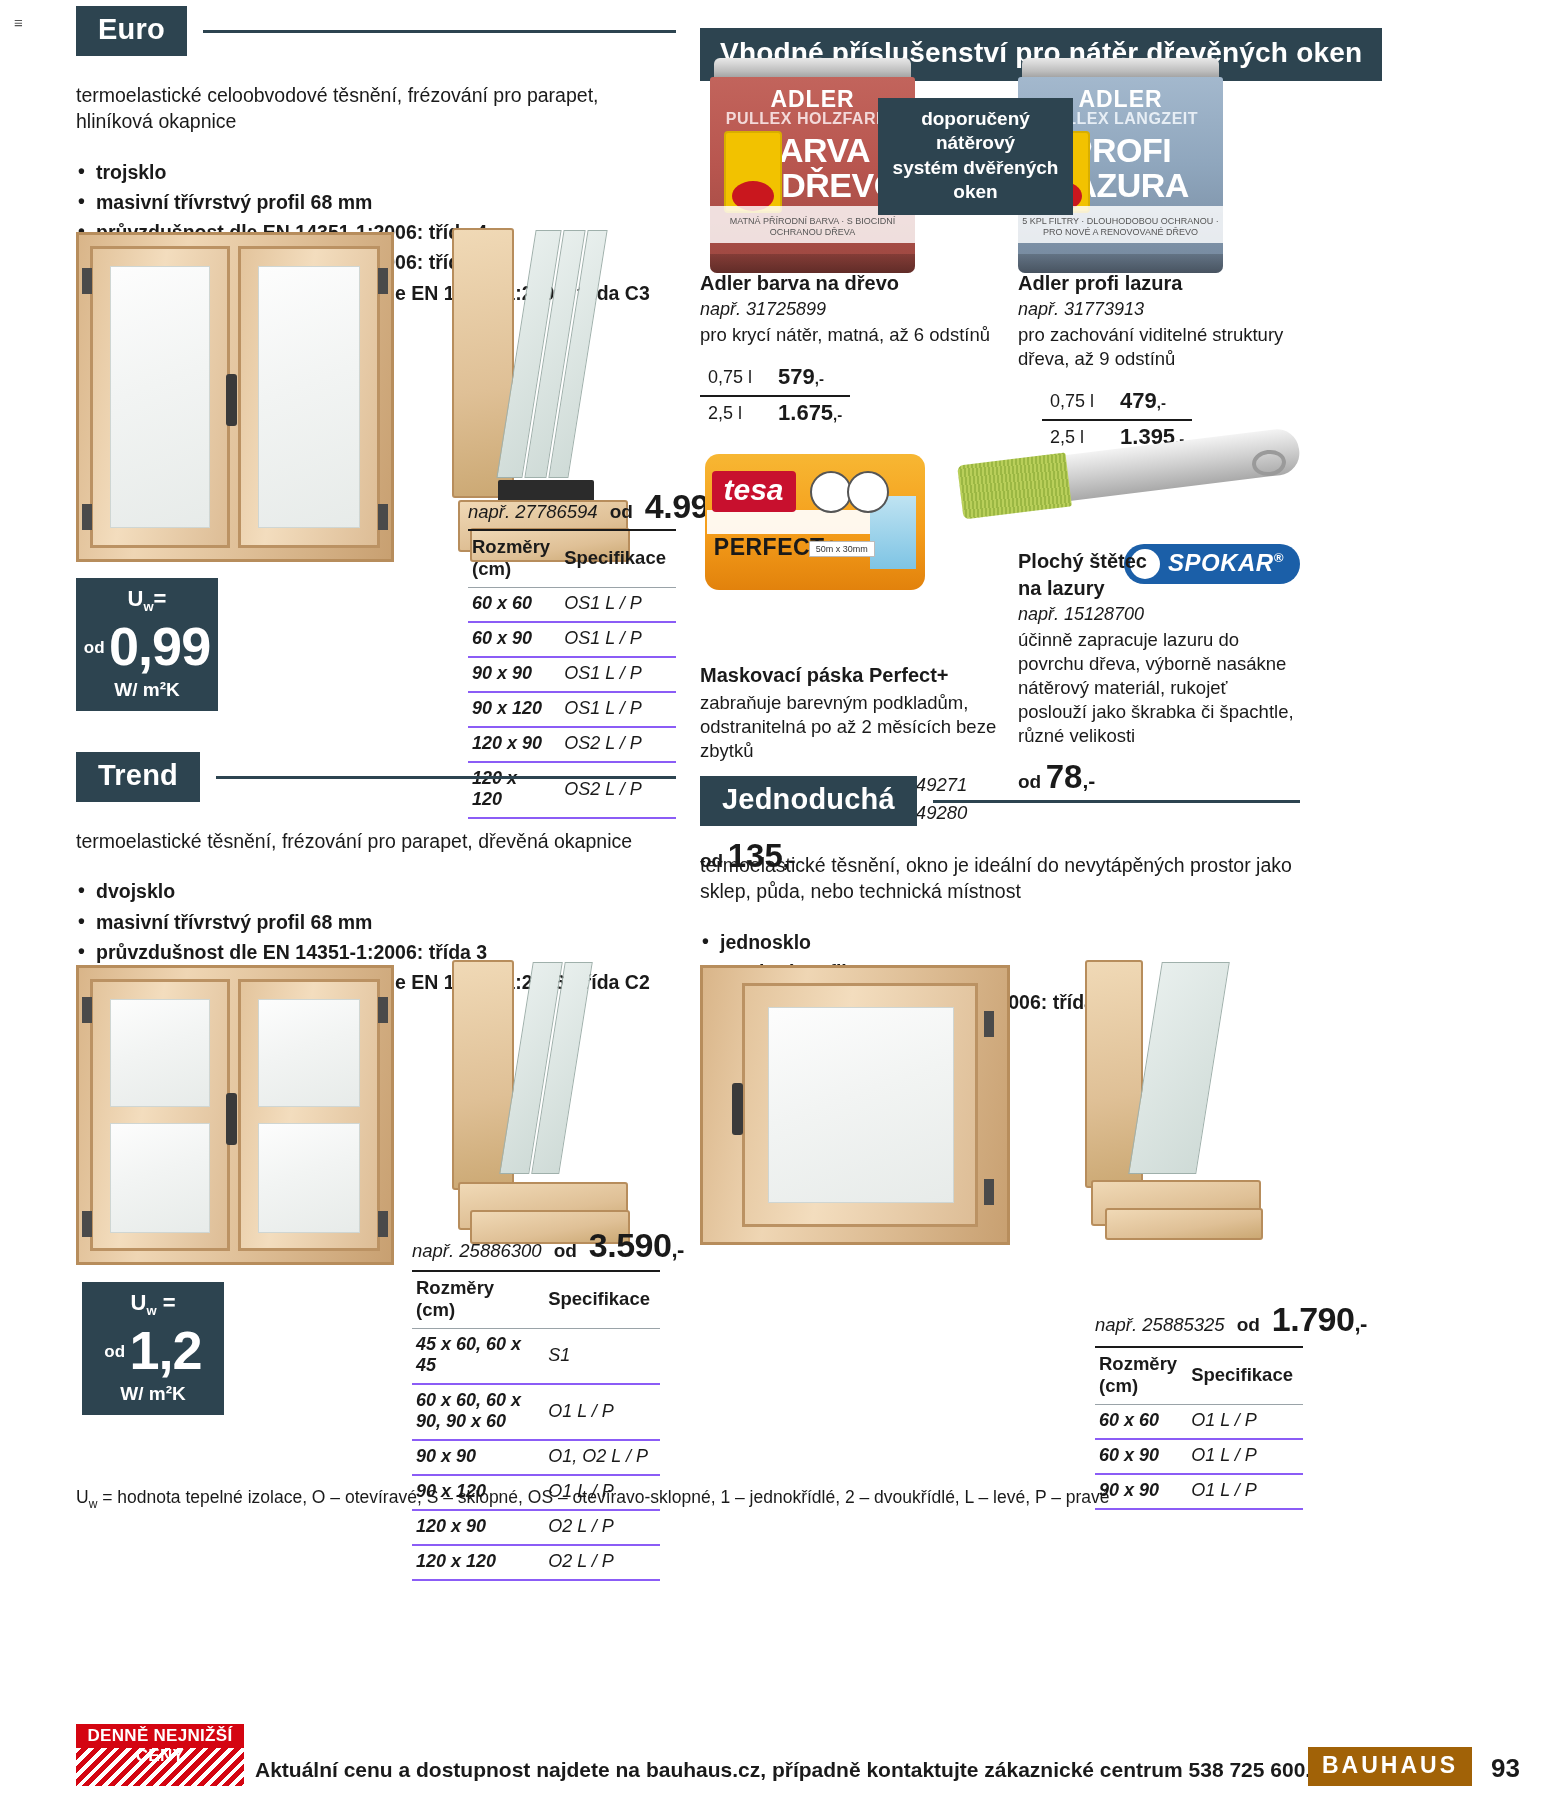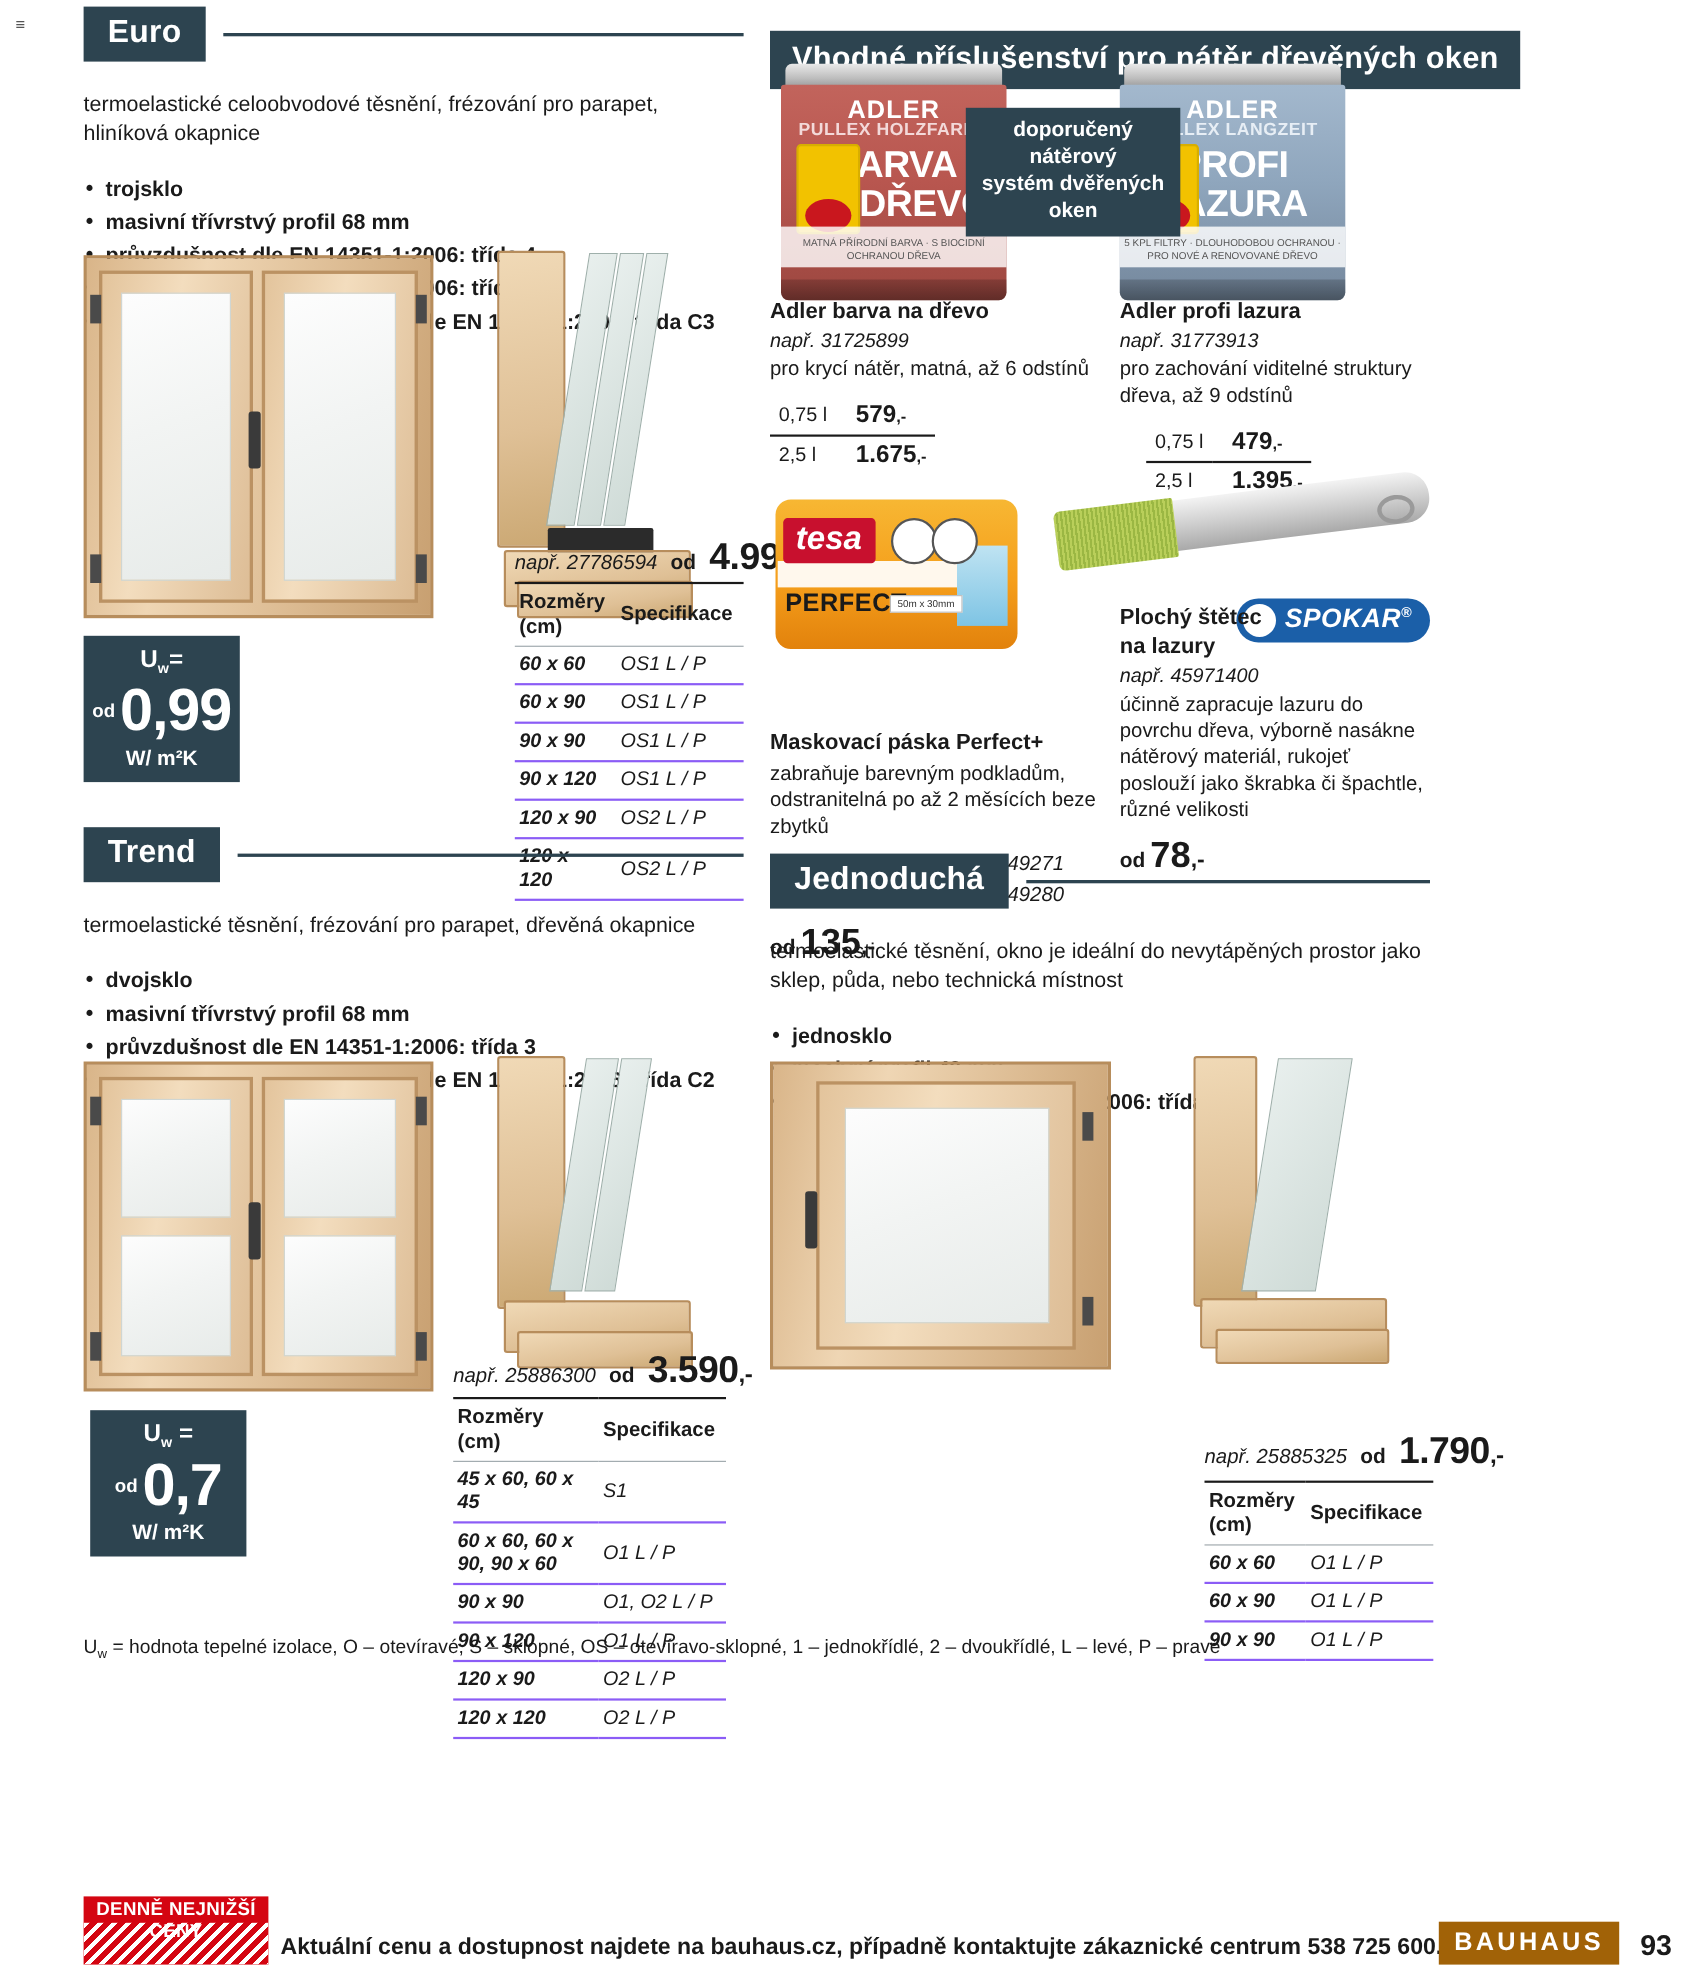--- a/index.html
+++ b/index.html
@@ -526,21 +526,21 @@
     </div>
   </div>
 
   <div class="spokar" style="left:1124px; top:544px;">
     <span>SPOKAR</span><span class="reg">®</span>
   </div>
 
   <div style="position:absolute; left:1018px; top:550px; width:280px;">
     <div class="prod-title">Plochý štětec</div>
     <div class="prod-title">na lazury</div>
-    <div class="prod-art" style="margin-top:4px;">např. 45971400</div>
+    <div class="prod-art" style="margin-top:4px;">např. 15128700</div>
     <div class="prod-desc">účinně zapracuje lazuru do povrchu dřeva, výborně nasákne nátěrový materiál, rukojeť poslouží jako škrabka či špachtle, různé velikosti</div>
     <div class="od-price">
       <span class="od">od</span>
       <span class="v"><span>78</span><span class="dash">,-</span></span>
     </div>
   </div>
 
   <div class="col-left" style="top:752px;">
     <div class="sec-head">
       <div class="sec-tag">Trend</div>
@@ -581,21 +581,21 @@
       <div class="woodblk" style="left:18px; top:250px; width:160px; height:34px;"></div>
     </div>
   </div>
 
   <div class="uw-badge" style="position:absolute; left:82px; top:1282px;">
     <div class="uw-top">
       <span>U</span><sub>w</sub> <span>=</span>
     </div>
     <div class="uw-mid">
       <span class="uw-od">od</span>
-      <span class="uw-val">0,7</span>
+      <span class="uw-val">1,2</span>
     </div>
     <div class="uw-unit">W/ m²K</div>
   </div>
 
   <div style="position:absolute; left:412px; top:1226px;">
     <div class="price-line">
       <span class="art">např. 25886300</span>
       <span class="price-od">od</span>
       <span class="price-big"><span>3.590</span><span class="dash">,-</span></span>
     </div>

